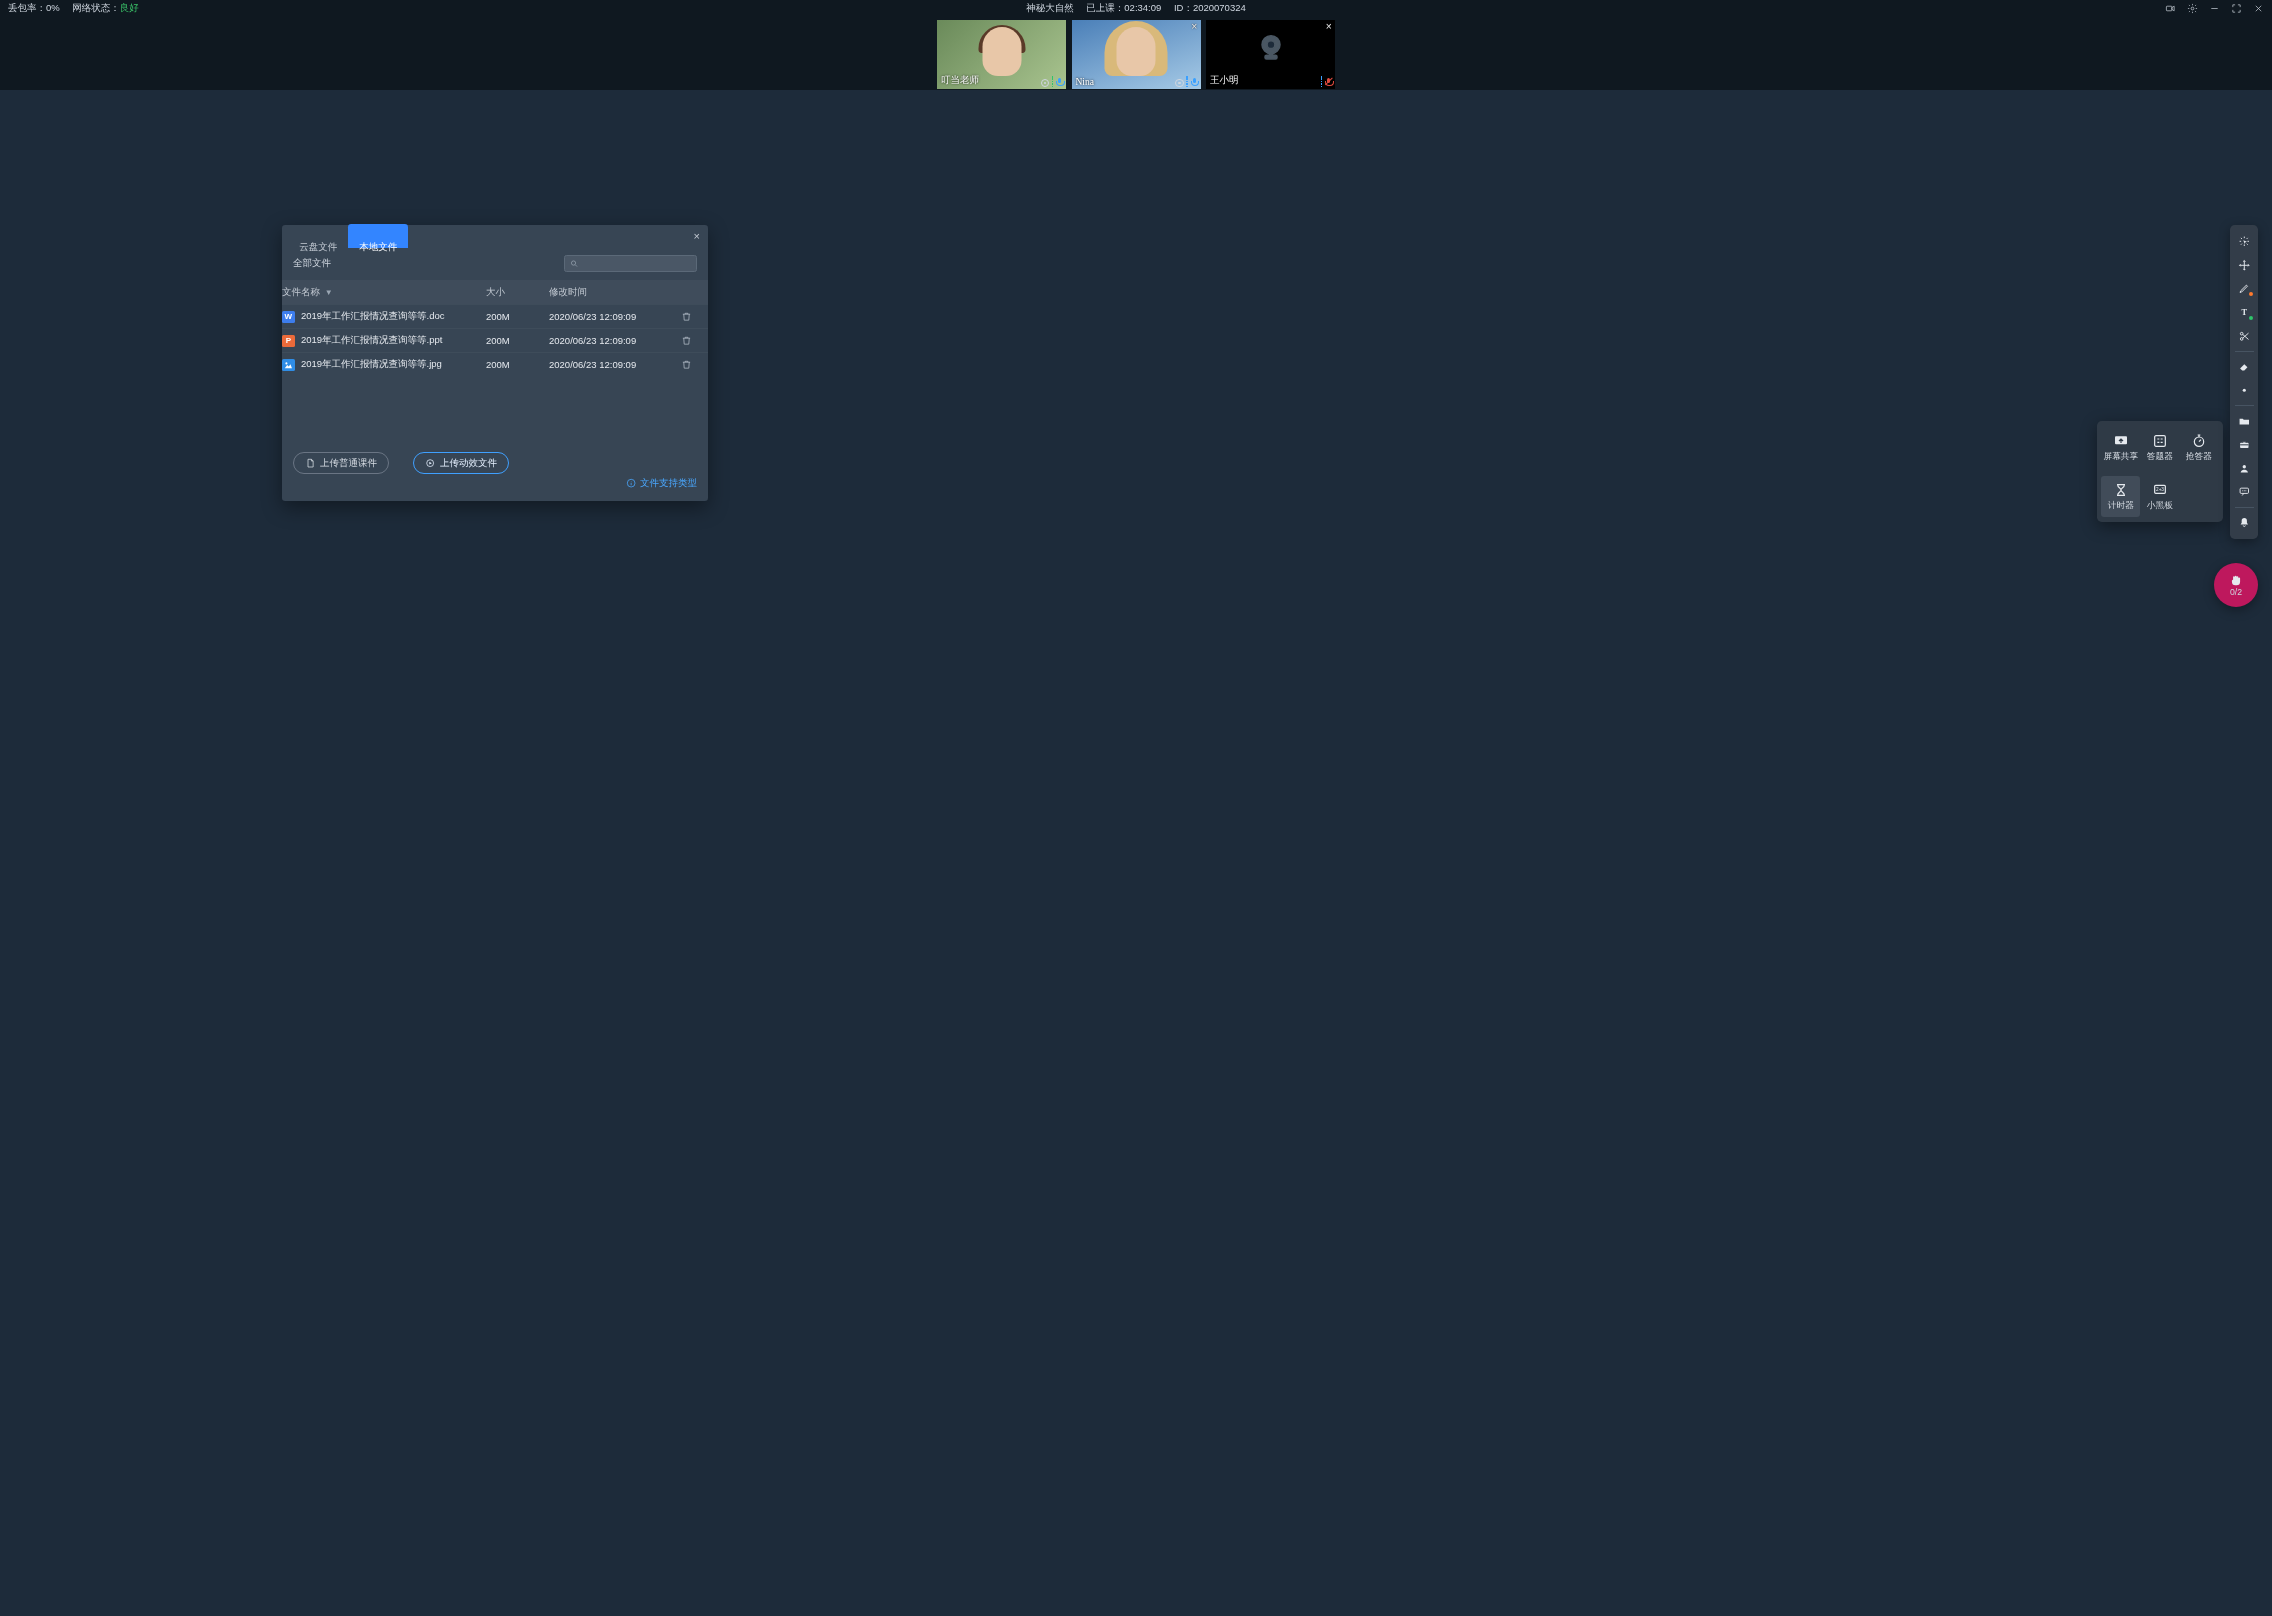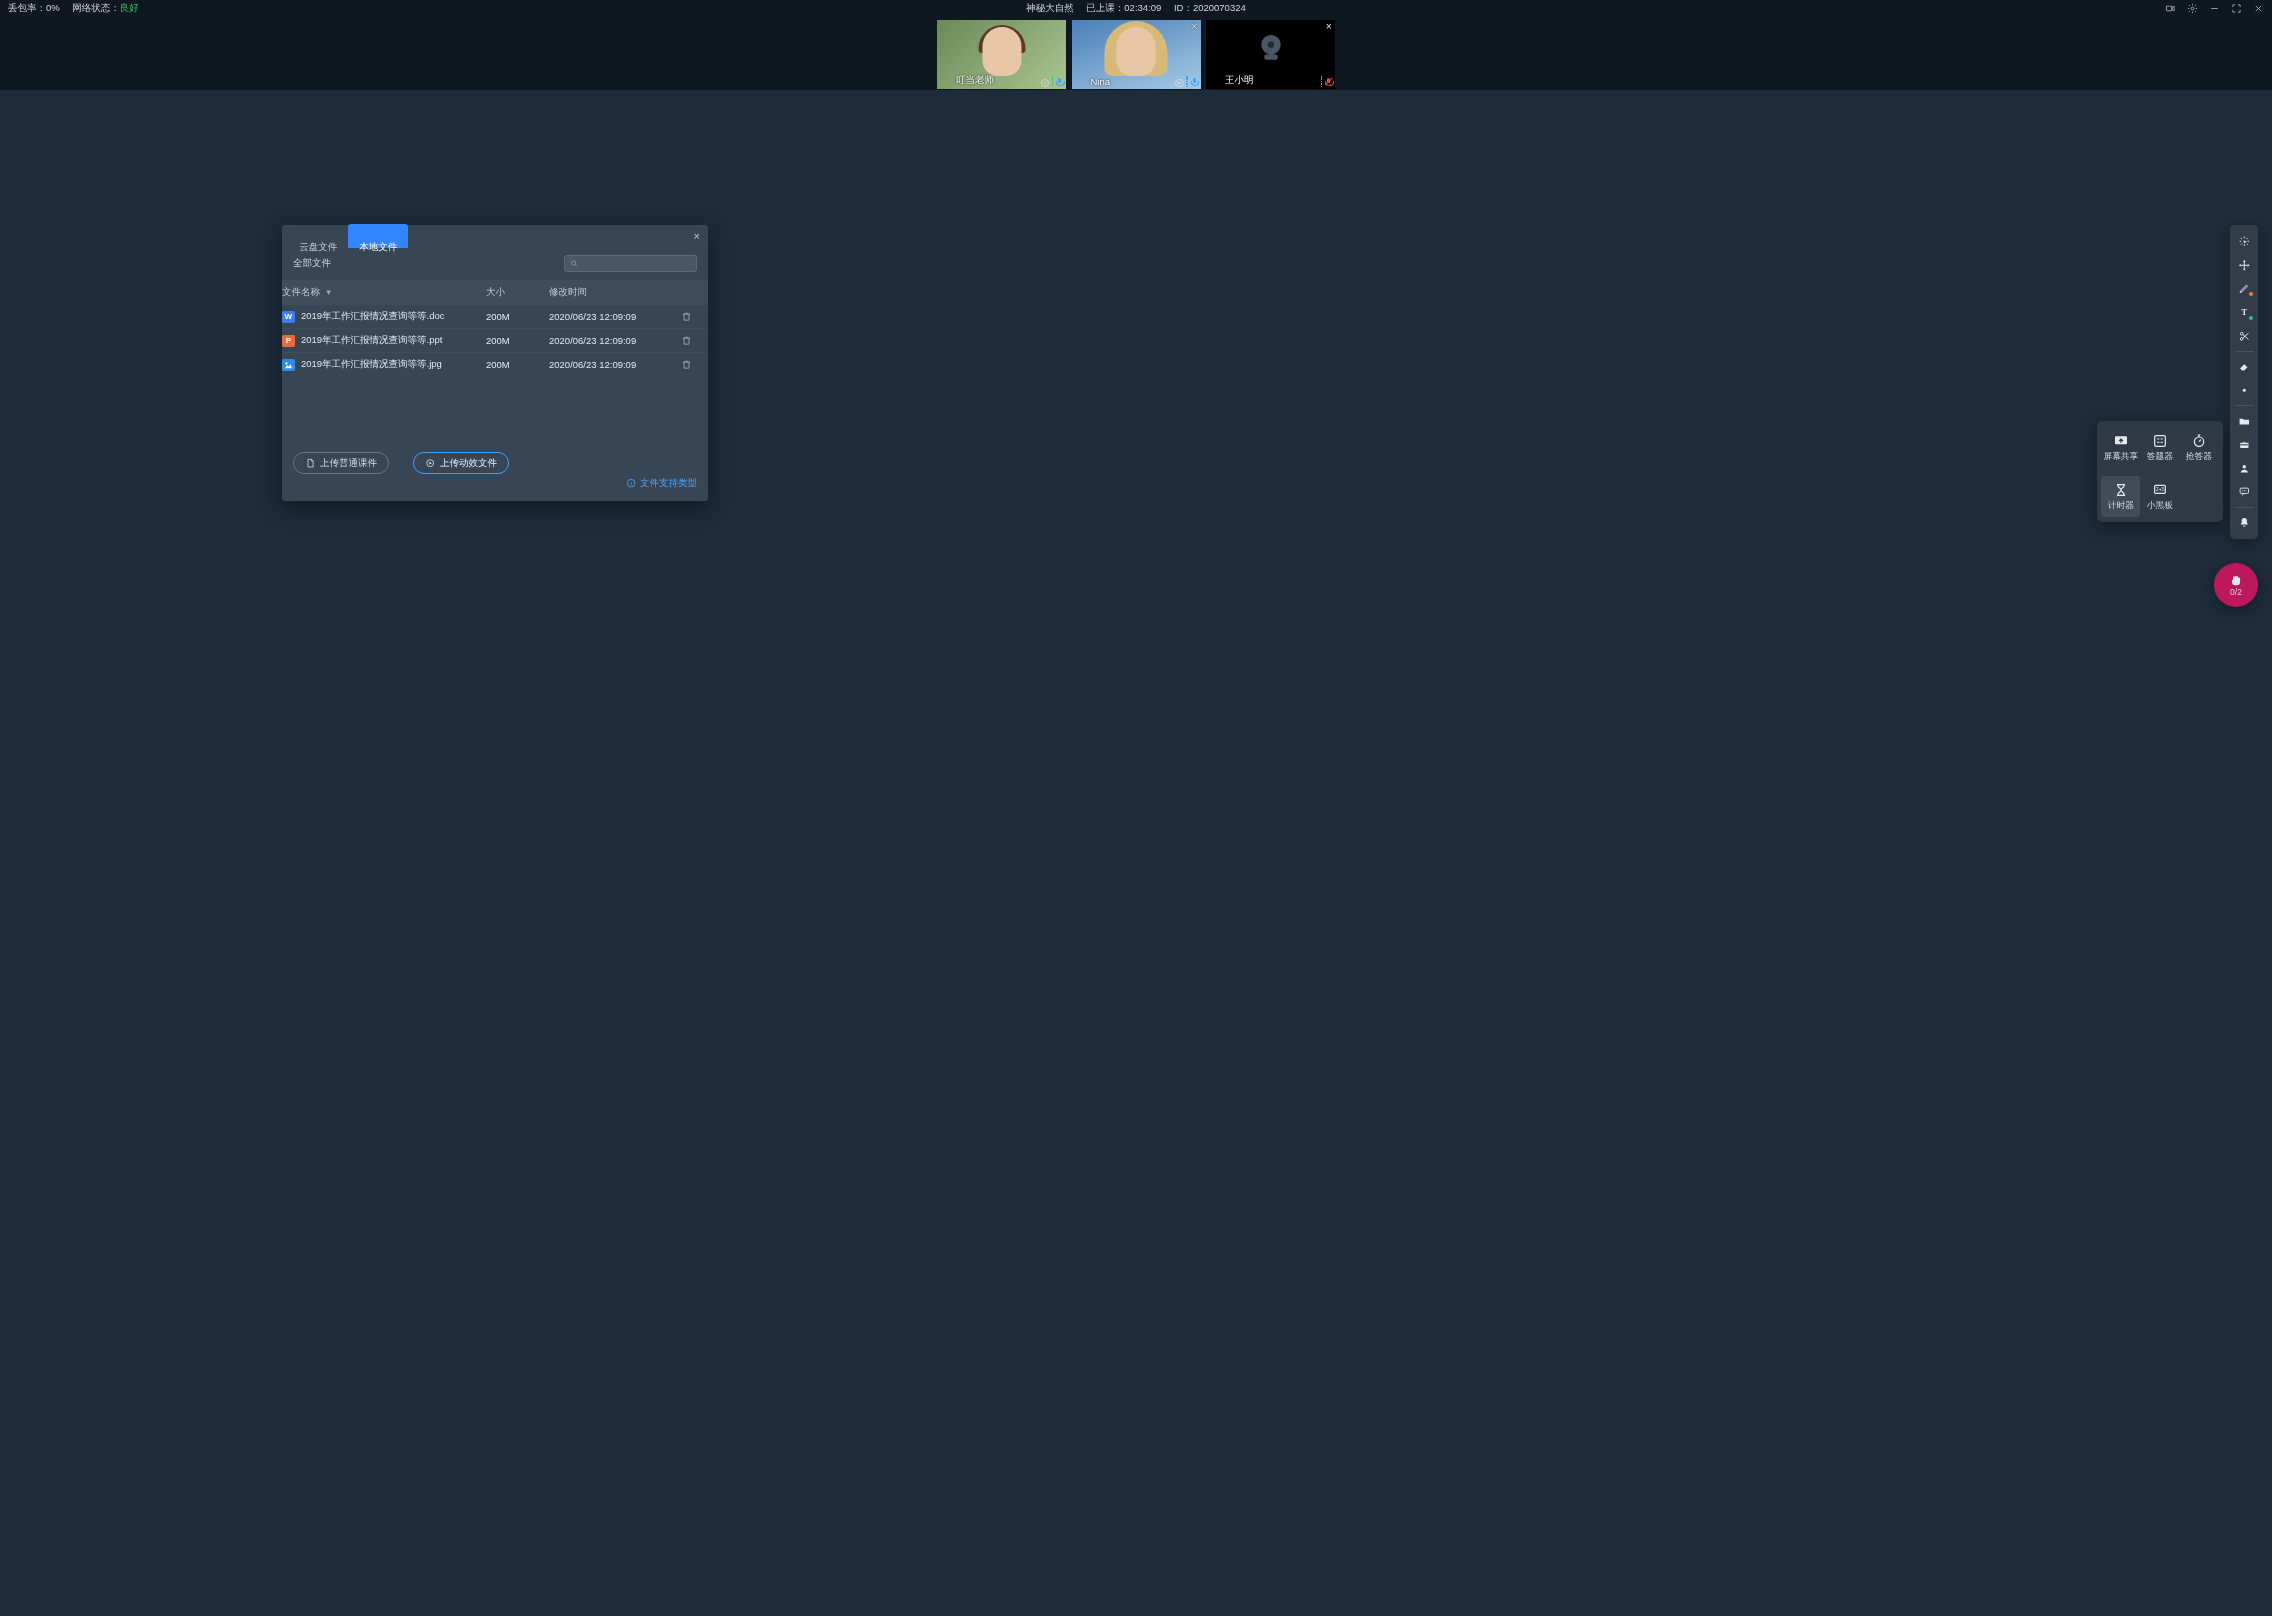--- a/index.html
+++ b/index.html
@@ -44,22 +44,23 @@
     height: 69px;
     background: #000;
     position: relative;
     overflow: hidden;
   }
   .vtile .closebtn {
     position: absolute; top: 1.6px; right: 3.2px; color: #eee; font-size: 10.3px; cursor: pointer;
     text-shadow: 0 0 1.6px #000;
   }
   .vtile .name {
-    position: absolute; bottom: 1.6px; left: 19px; color: #fff; font-size: 9.5px;
+    position: absolute; bottom: 1.6px; left: 4px; color: #fff; font-size: 9.5px;
     text-shadow: 0 0 2.4px #000;
+    font-family: Liberation Serif, serif;
   }
   .vtile .indicators {
     position: absolute; bottom: 1.6px; right: 2.4px; display: flex; align-items: flex-end; gap: 2.4px;
   }
   .volbars { display: flex; flex-direction: column-reverse; gap: 0.8px; }
   .volbars i { width: 1.6px; height: 1.6px; background: #3aa0ff; display: block; }
   .volbars.green i { background: #2fc56a; }
   .micico { width: 8px; height: 9.5px; display: inline-block; position: relative; }
   .micico::before { content:""; position:absolute; left:2.4px; top:0; width:3.2px; height:5.5px; border-radius:1.6px; background:#3aa0ff; }
   .micico::after  { content:""; position:absolute; left:0.8px; top:3.2px; width:6.3px; height:4px; border:1.2px solid #3aa0ff; border-top:none; border-radius:0 0 4px 4px; }

